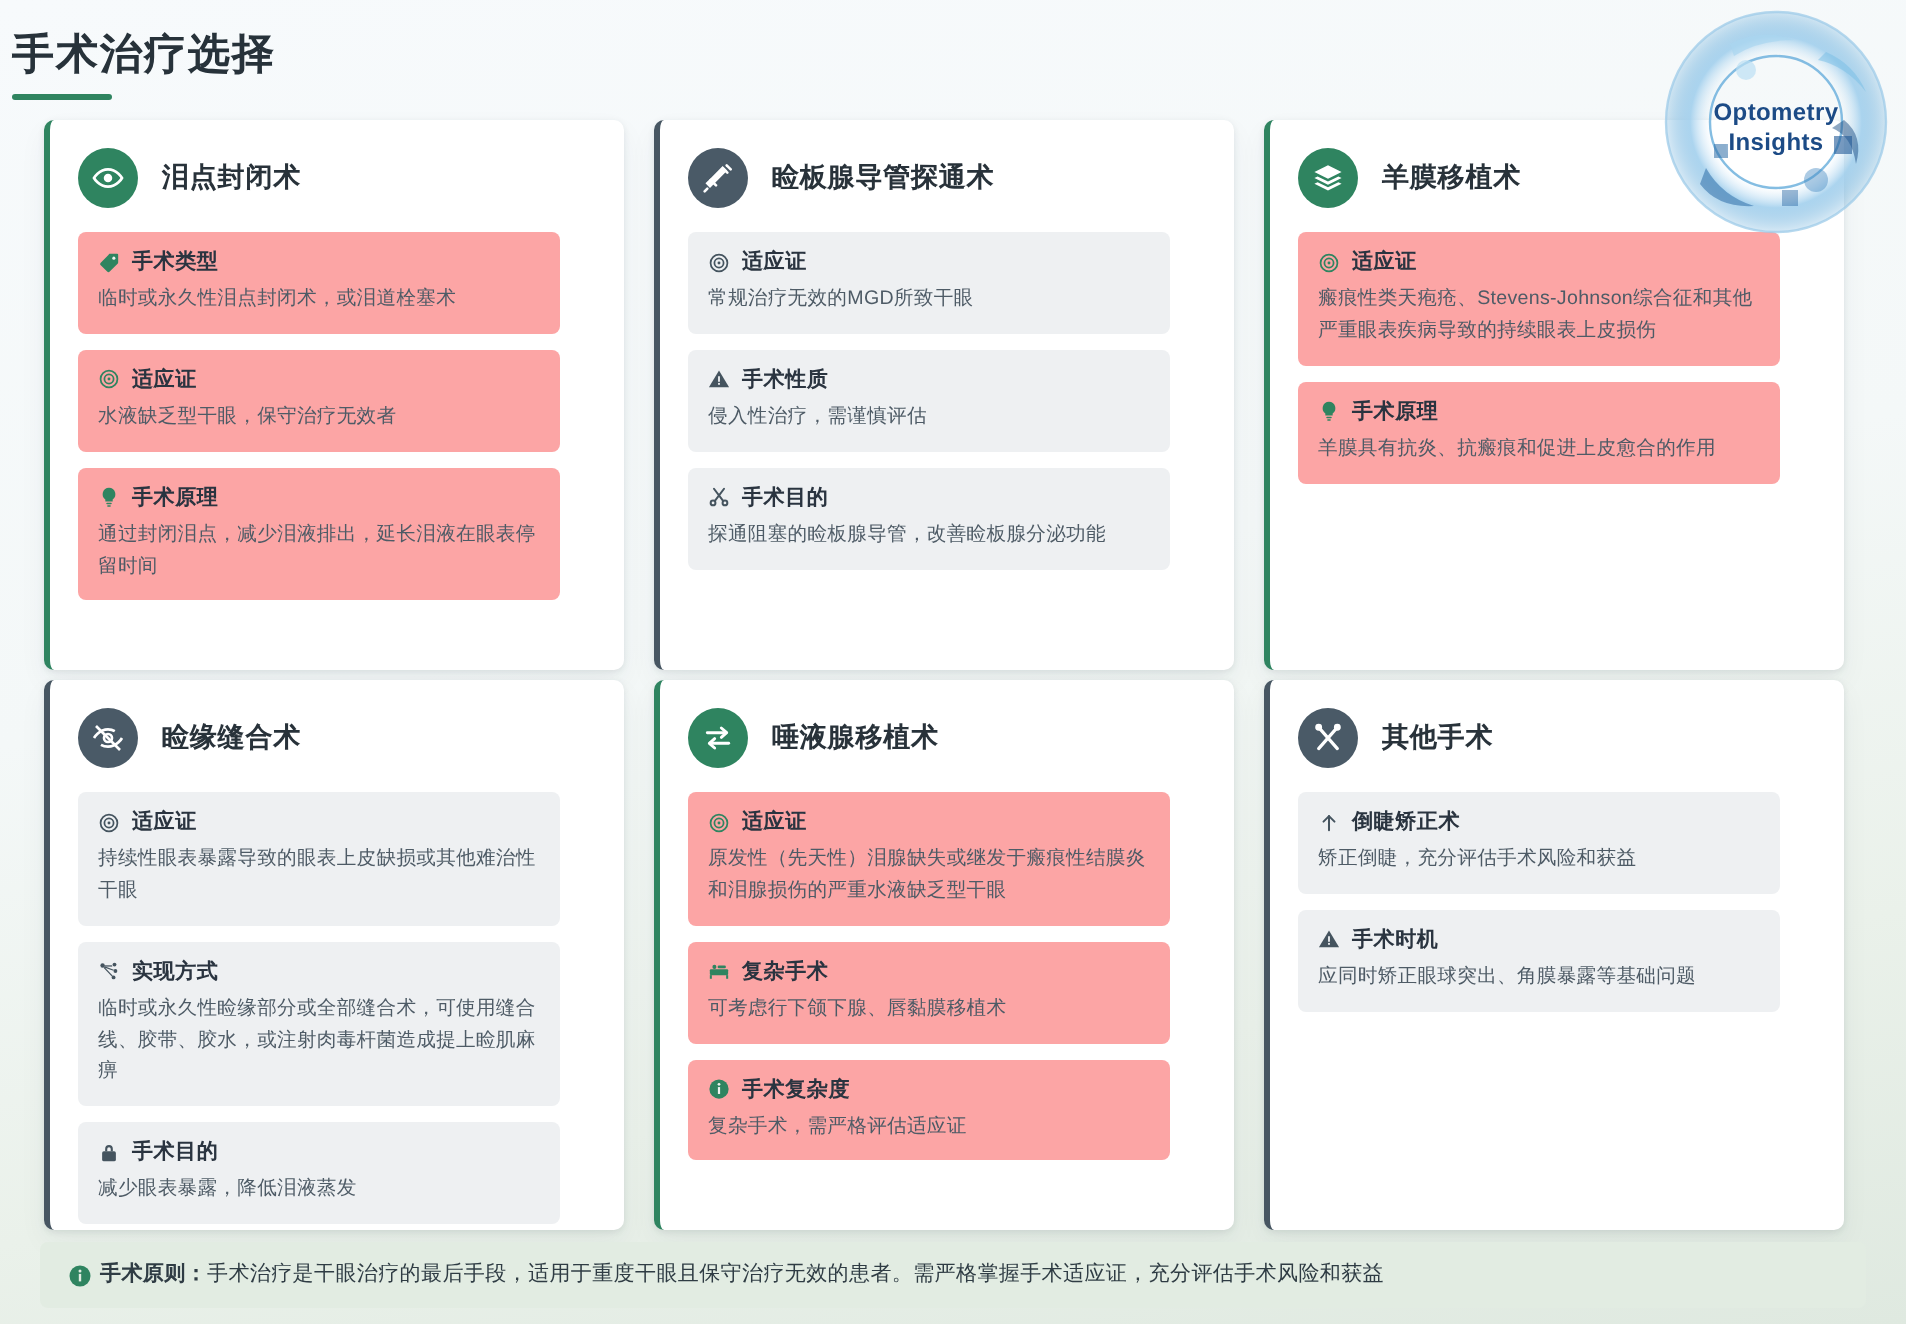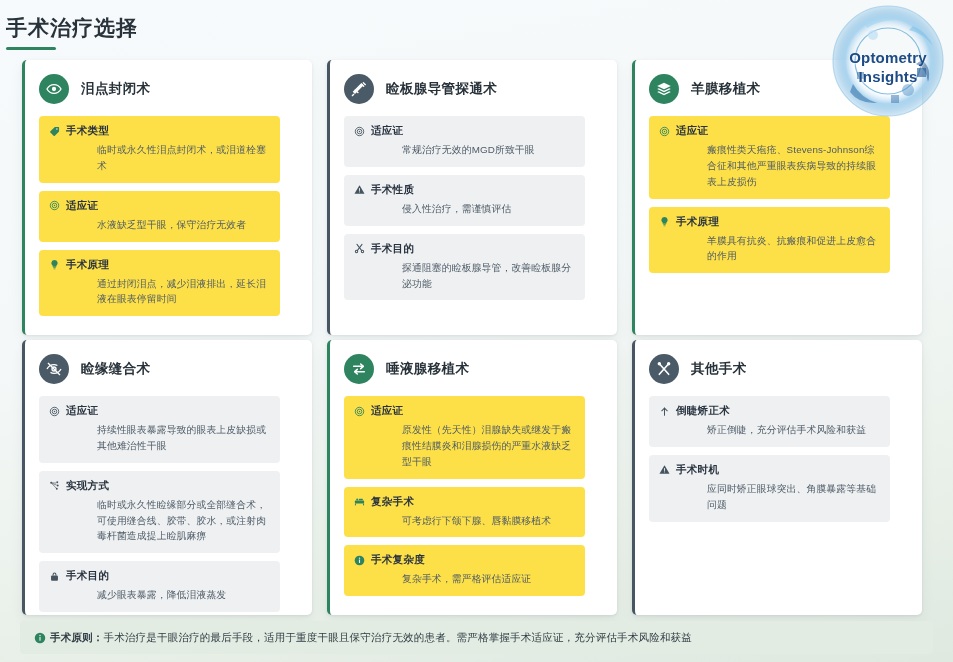--- a/index.html
+++ b/index.html
@@ -24,21 +24,21 @@
   }
 
   
   .logo-badge {
     position: absolute; top: 2px; right: 6px;
     width: 118px; height: 118px; z-index: 3;
   }
   .logo-badge svg { display: block; width: 118px; height: 118px; }
   .logo-text {
     position: absolute; left: 0; right: 0; top: 47px;
-    text-align: center; font-size: 15px; font-weight: 700;
+    text-align: center; font-size: 12px; font-weight: 700;
     color: #1c4b86; line-height: 1.25; letter-spacing: .2px;
     text-shadow: 0 1px 2px rgba(255,255,255,.85);
   }
 
   
   .cards-grid {
     position: absolute; left: 22px; top: 60px;
     width: 910px;
     display: grid;
     grid-template-columns: repeat(3, 290px);
@@ -62,39 +62,39 @@
     width: 30px; height: 30px; border-radius: 50%;
     background: #2f8460; color: #fff;
     display: flex; align-items: center; justify-content: center;
     flex: 0 0 30px;
   }
   .card.slate .card-icon { background: #4a5a67; }
   .card-icon svg { width: 16px; height: 16px; display: block; }
   .card-title { font-size: 13.5px; font-weight: 700; color: #28323a; letter-spacing: .4px; }
 
   .item {
-    background: #fde047;
+    background: #fca5a5;
     border-radius: 4px;
     padding: 8px 10px 9px 10px;
     margin-bottom: 8px;
   }
   .card.slate .item { background: #eef0f2; }
 
   .item-head { display: flex; align-items: center; gap: 6px; margin-bottom: 4px; }
   .item-ico {
     width: 11px; height: 11px; flex: 0 0 11px;
     color: #2f8460; display: block;
   }
   .card.slate .item-ico { color: #45545f; }
   .item-ico svg { width: 11px; height: 11px; display: block; }
   .item-label {
     font-size: 10.5px; font-weight: 700; color: #2a3440; letter-spacing: .3px;
   }
   .item-text {
-    font-size: 9.8px; line-height: 1.62; color: #4e5b66; letter-spacing: .15px; margin-left: 48px;
+    font-size: 9.8px; line-height: 1.62; color: #4e5b66; letter-spacing: .15px;
   }
 
   
   .footer-note {
     position: absolute; left: 20px; right: 20px; bottom: 8px;
     background: #e2ece2;
     border-radius: 4px;
     padding: 9px 14px;
     display: flex; align-items: center; gap: 4px;
     z-index: 2;

